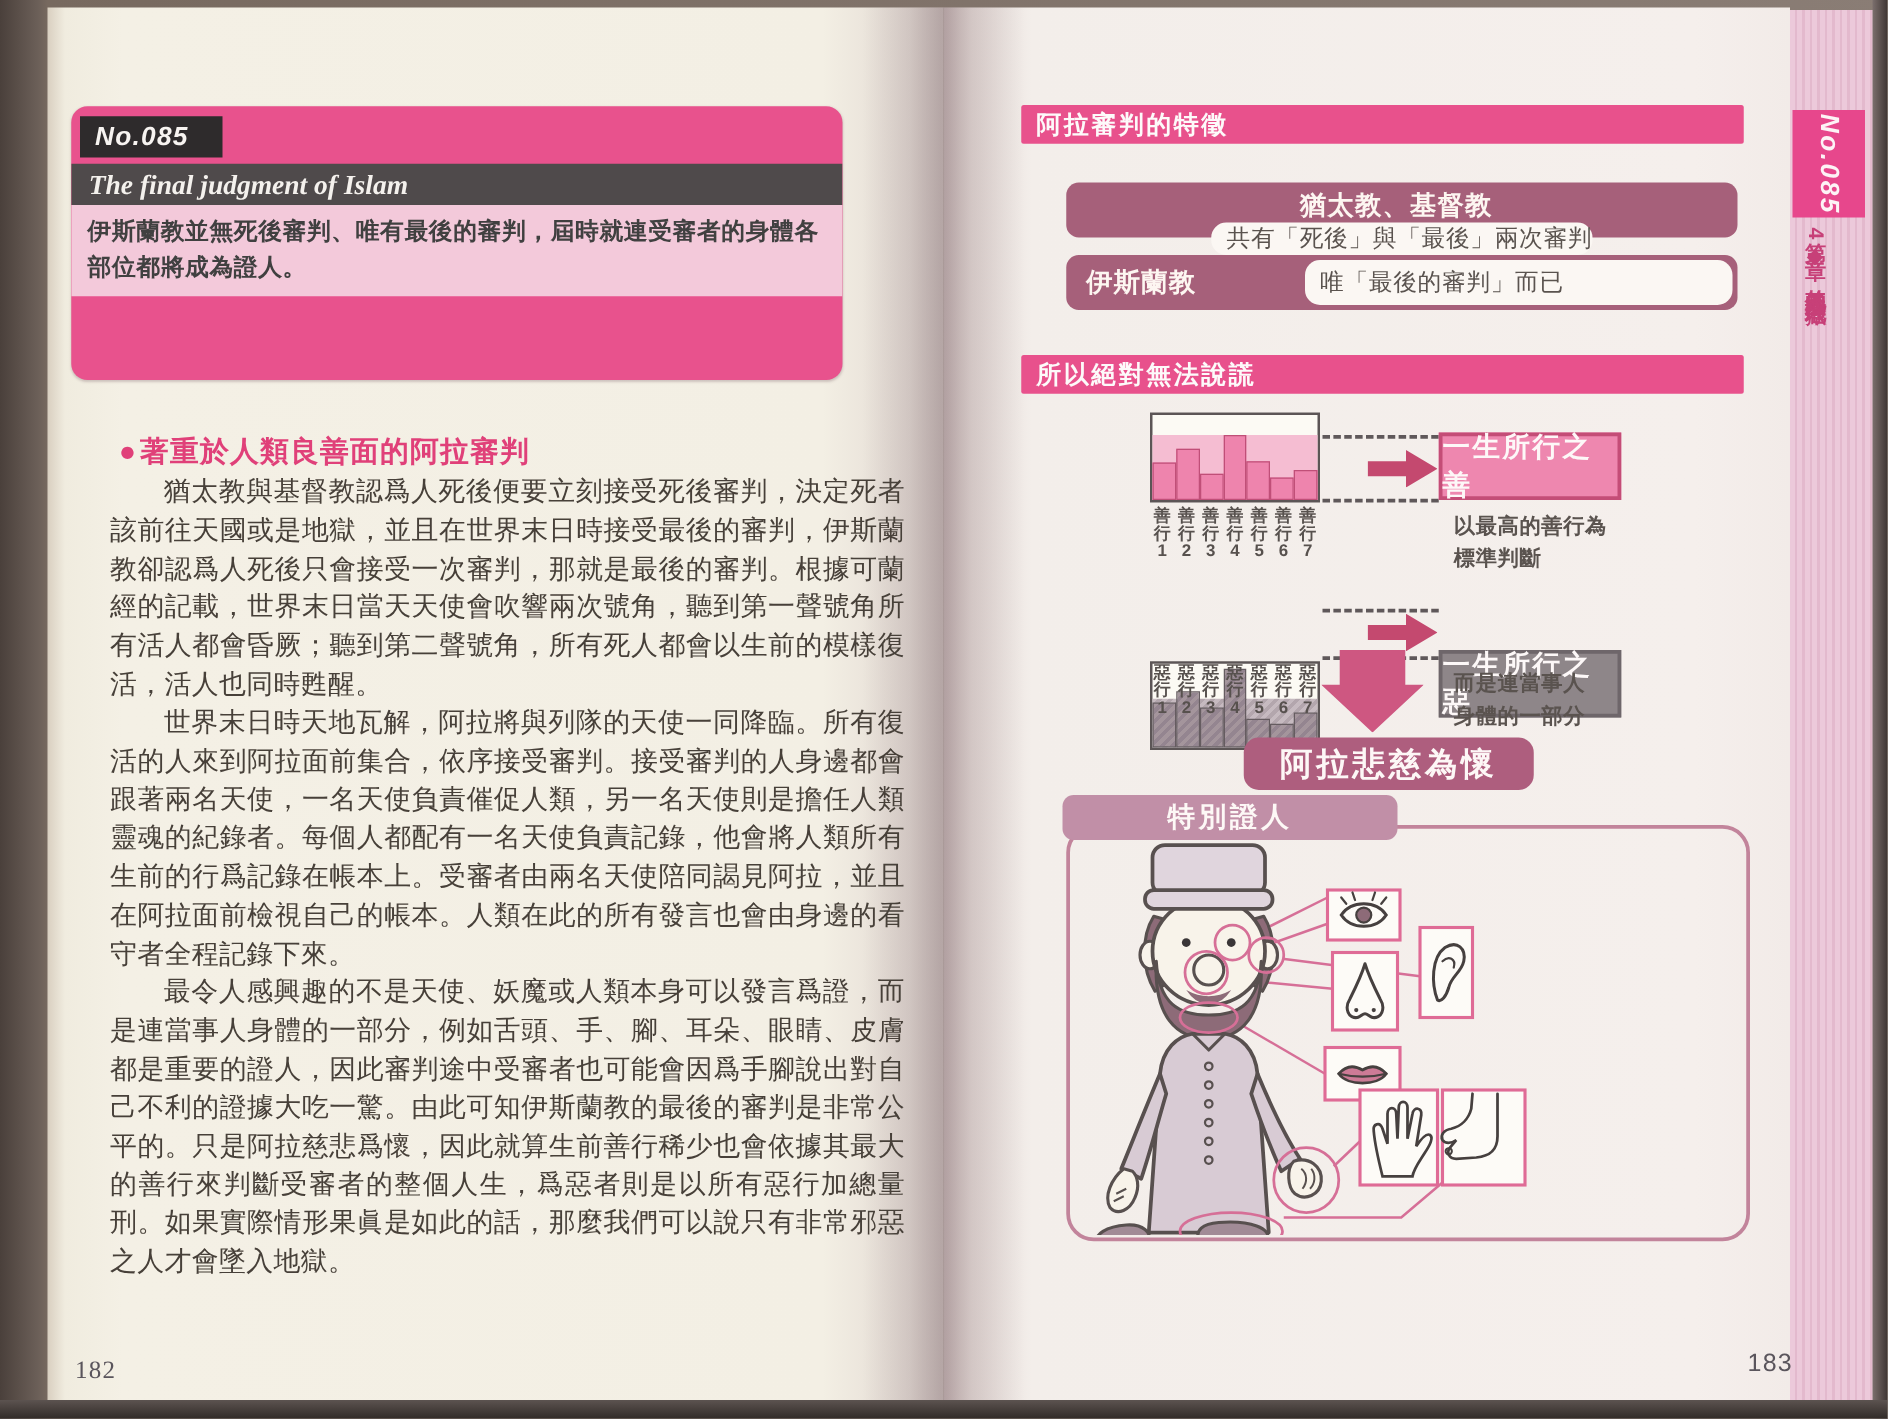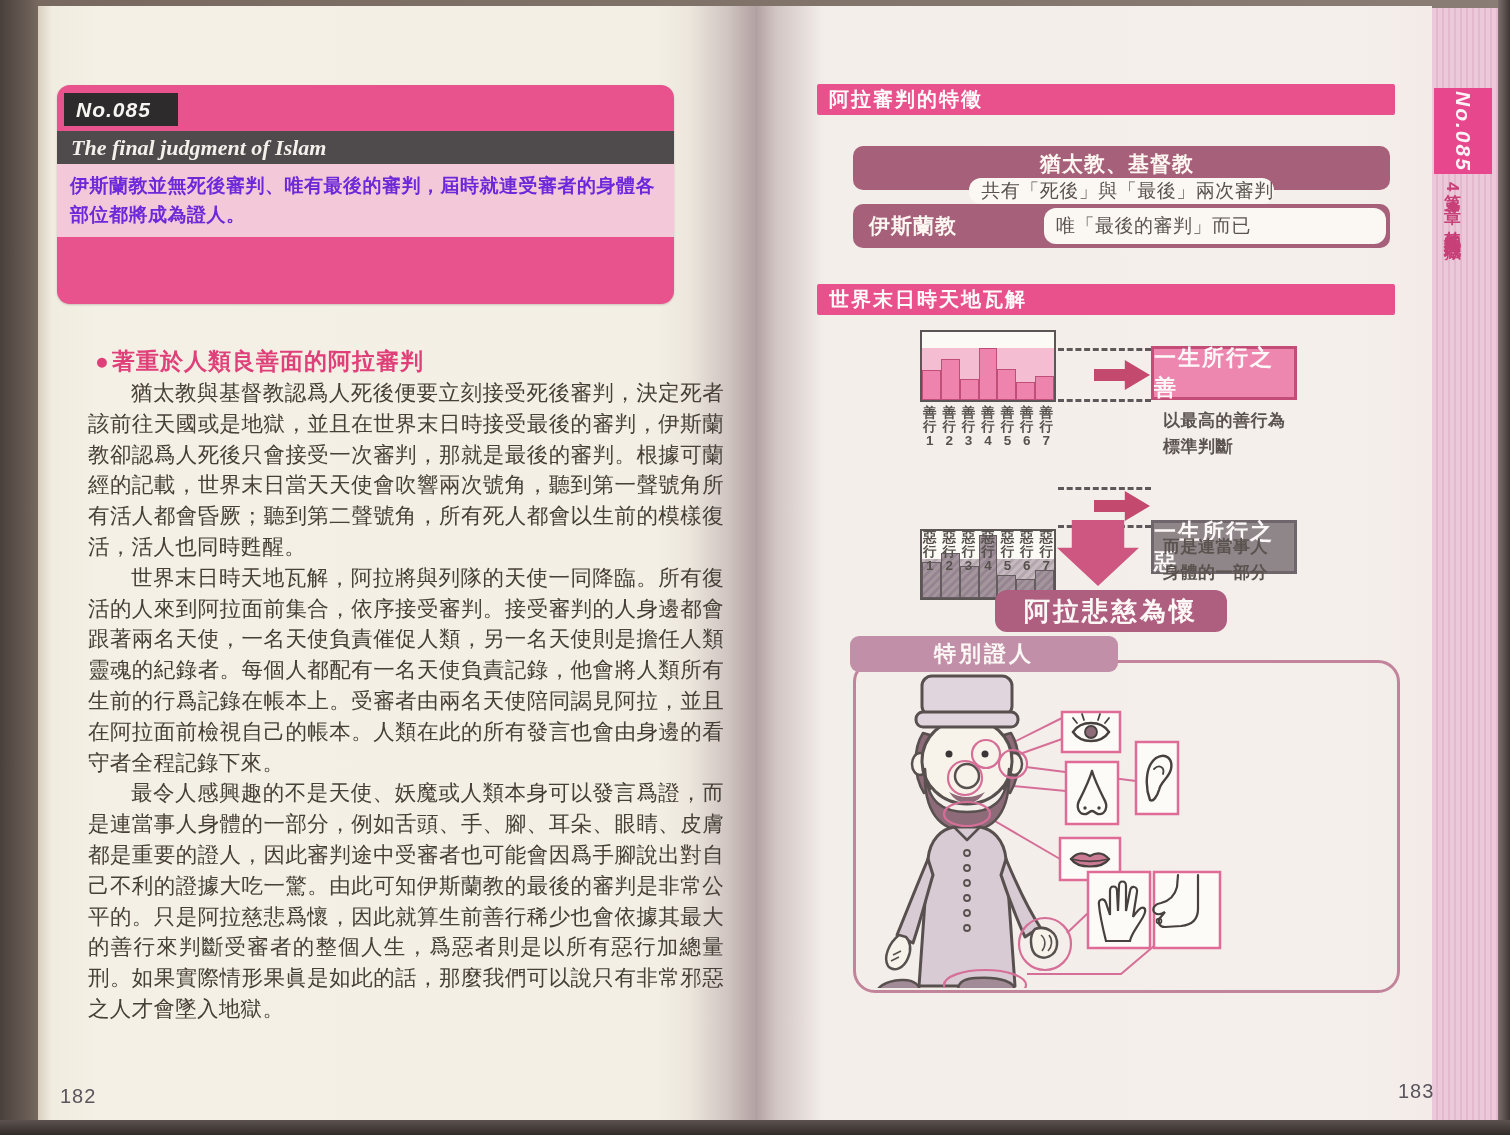--- a/index.html
+++ b/index.html
@@ -21,21 +21,21 @@
   
   .title-block{left:57px;top:85px;width:617px;height:219px;background:#e8528d;border-radius:13px;overflow:hidden;
      box-shadow:0 1px 2px rgba(90,60,70,.25);}
   .tb-top{height:46px;position:relative;}
   .badge{position:absolute;left:7px;top:8px;width:114px;height:33px;background:#2e2b2c;color:#f7f4f1;
      font-size:21px;font-weight:bold;font-style:italic;display:flex;align-items:center;padding-left:12px;box-sizing:border-box;letter-spacing:1px;}
   .tb-title{height:67px;background:#fbf8f2;display:flex;align-items:center;justify-content:center;
      font-size:49px;font-weight:bold;color:#3e3a37;letter-spacing:3px;}
   .tb-sub{height:33px;background:#4f4a4b;color:#f4f1ed;display:flex;align-items:center;padding-left:14px;
      font-family:"Liberation Serif","DejaVu Serif",serif;font-style:italic;font-weight:bold;font-size:22px;}
-  .tb-desc{background:#f3c9da;color:#6d28d9;font-size:19px;font-weight:bold;line-height:29px;
+  .tb-desc{background:#f3c9da;color:#404040;font-size:19px;font-weight:bold;line-height:29px;
      padding:7px 13px;letter-spacing:.5px;height:73px;box-sizing:border-box;}
   
   .sec-head{left:57px;top:341px;font-size:23px;font-weight:bold;color:#e04079;letter-spacing:1px;}
   .sec-head .dot{color:#e04079;margin-right:2px;}
   .body-text{left:50px;top:372px;width:636px;font-family:"Liberation Serif","DejaVu Serif",serif;
      font-size:21.5px;line-height:30.8px;color:#474039;text-align:justify;letter-spacing:.3px;}
   .body-text p{margin:0;text-indent:2em;}
   .pagenum{font-size:20px;color:#5a555c;letter-spacing:1px;}
   
   .rp-header{height:31px;background:#e8518c;color:#fdfafa;font-size:20px;font-weight:bold;
@@ -105,34 +105,34 @@
   <div class="abs sec-head" style="left:95px;top:346px;">
     <span class="dot">●</span><span>著重於人類良善面的阿拉審判</span>
   </div>
 
   <div class="abs body-text" style="left:88px;top:378px;">
     <p>猶太教與基督教認爲人死後便要立刻接受死後審判，決定死者該前往天國或是地獄，並且在世界末日時接受最後的審判，伊斯蘭教卻認爲人死後只會接受一次審判，那就是最後的審判。根據可蘭經的記載，世界末日當天天使會吹響兩次號角，聽到第一聲號角所有活人都會昏厥；聽到第二聲號角，所有死人都會以生前的模樣復活，活人也同時甦醒。</p>
     <p>世界末日時天地瓦解，阿拉將與列隊的天使一同降臨。所有復活的人來到阿拉面前集合，依序接受審判。接受審判的人身邊都會跟著兩名天使，一名天使負責催促人類，另一名天使則是擔任人類靈魂的紀錄者。每個人都配有一名天使負責記錄，他會將人類所有生前的行爲記錄在帳本上。受審者由兩名天使陪同謁見阿拉，並且在阿拉面前檢視自己的帳本。人類在此的所有發言也會由身邊的看守者全程記錄下來。</p>
     <p>最令人感興趣的不是天使、妖魔或人類本身可以發言爲證，而是連當事人身體的一部分，例如舌頭、手、腳、耳朵、眼睛、皮膚都是重要的證人，因此審判途中受審者也可能會因爲手腳說出對自己不利的證據大吃一驚。由此可知伊斯蘭教的最後的審判是非常公平的。只是阿拉慈悲爲懷，因此就算生前善行稀少也會依據其最大的善行來判斷受審者的整個人生，爲惡者則是以所有惡行加總量刑。如果實際情形果眞是如此的話，那麼我們可以說只有非常邪惡之人才會墜入地獄。</p>
   </div>
 
-  <div class="abs pagenum" style="left:60px;top:1085px;">182</div>
+  <div class="abs pagenum" style="left:60px;top:1085px;font-family:Liberation Serif, serif;">182</div>
 
   <div class="abs rp-header" style="left:817px;top:84px;">阿拉審判的特徵</div>
 
   <div class="abs cmp-row" style="left:853px;top:146px;flex-direction:column;">
     <div class="cmp-label">猶太教、基督教</div>
     <div class="cmp-value">共有「死後」與「最後」兩次審判</div>
   </div>
   <div class="abs cmp-row" style="left:853px;top:204px;">
     <div class="cmp-label">伊斯蘭教</div>
     <div class="cmp-value">唯「最後的審判」而已</div>
   </div>
 
-  <div class="abs rp-header" style="left:817px;top:284px;">世界末日時天地瓦解</div>
+  <div class="abs rp-header" style="left:817px;top:284px;">所以絕對無法說謊</div>
 
   <div class="abs chart-box" style="left:920px;top:330px;height:72px;">
     <div class="band band-good"></div>
     <div class="barsrow bars-good" id="good-bars">
         <div class="bar bar-good" style="height: 57%;"></div>
         <div class="bar bar-good" style="height: 78%;"></div>
         <div class="bar bar-good" style="height: 40%;"></div>
         <div class="bar bar-good" style="height: 100%;"></div>
         <div class="bar bar-good" style="height: 60%;"></div>
         <div class="bar bar-good" style="height: 35%;"></div>

